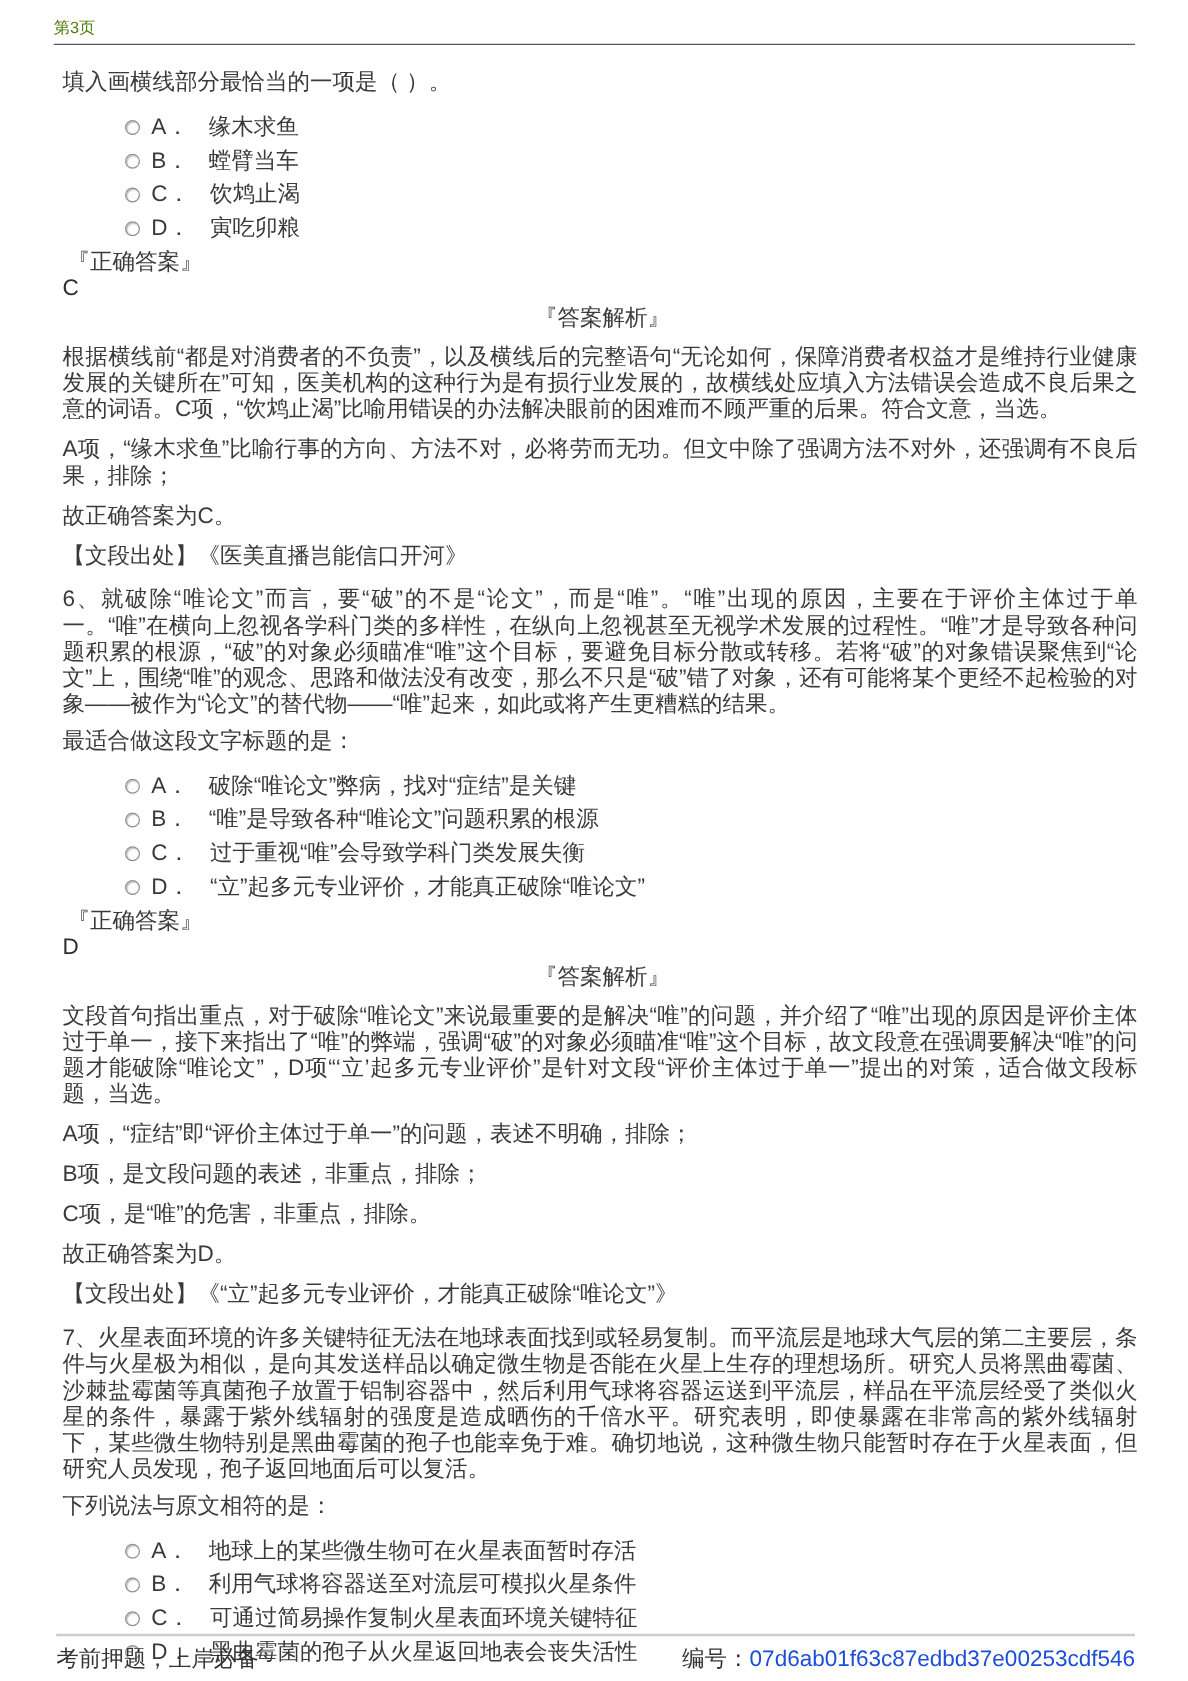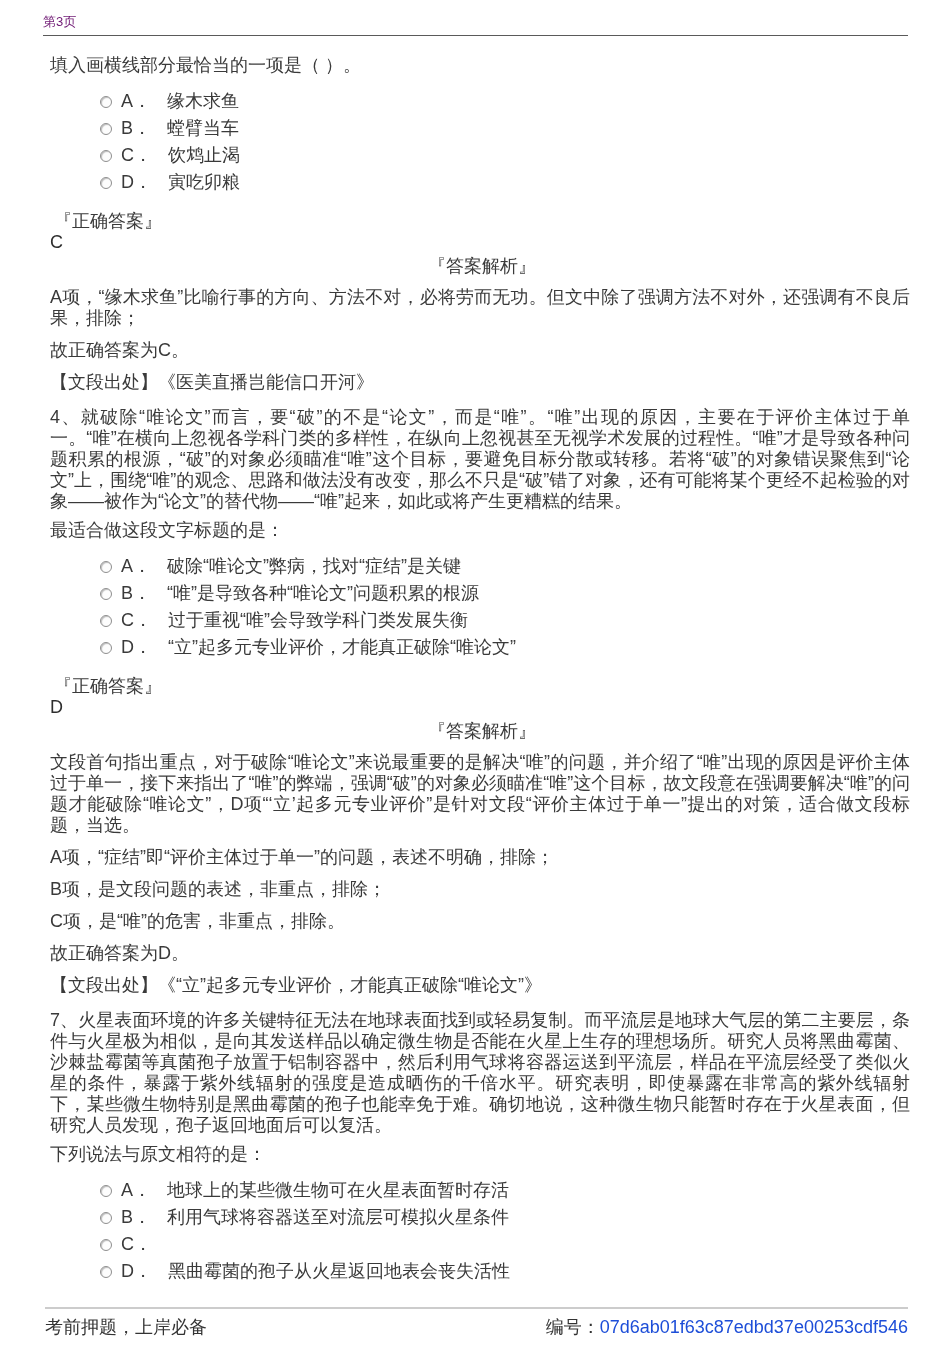--- a/index.html
+++ b/index.html
@@ -9,42 +9,42 @@
     background:#ffffff;
     color:#3a3a3a;
     font-family:"Liberation Sans","DejaVu Sans",sans-serif;
     overflow:hidden;
   }
   .header{
     position:absolute;left:43px;right:42px;top:13px;
     display:flex;justify-content:space-between;align-items:center;
     border-bottom:1px solid #5a5a5a;
     padding-bottom:4px;
-    font-size:13px;color:#701a75;
+    font-size:13px;color:#4d7c0f;
   }
   .content{
     position:absolute;left:50px;right:40px;top:46px;
     font-size:18px;line-height:21px;
   }
   .stem{margin:8px 0 0 0;}
   .first-stem{margin-top:9px;}
   .passage{margin:14px 0 0 0;text-align:justify;}
   .para{margin:11px 0 0 0;text-align:justify;}
   .options{margin:12px 0 0 50px;}
   .opt-row{display:flex;align-items:center;height:27px;cursor:default;}
   .radio{
     width:10px;height:10px;flex:0 0 10px;
     border:1.5px solid #8f8f8f;border-radius:50%;
     background:#fdfdfd;
     box-shadow:inset 1px 1px 1px rgba(0,0,0,0.25);
     margin-right:9px;
   }
   .opt-label{margin-right:16px;white-space:nowrap;}
   .opt-text{white-space:nowrap;text-align:right;}
-  .ans-label{margin-top:15px;line-height:20px;padding-left:4px;}
+  .ans-label{margin-top:3px;line-height:20px;padding-left:4px;}
   .ans-letter{margin-top:1px;line-height:20px;color:#2e2e2e;}
   .analysis-label{margin-top:4px;line-height:20px;padding-left:4px;text-align:center;}
   .footer{
     position:absolute;left:45px;right:42px;top:1307px;
     border-top:2px solid #cccccc;
     padding-top:6px;
     display:flex;justify-content:space-between;
     font-size:18px;color:#333;
   }
   .footer-right{white-space:nowrap;}
@@ -83,25 +83,26 @@
         <span class="radio"></span>
         <span class="opt-label">D．</span>
         <span class="opt-text">寅吃卯粮</span>
       </div>
     </div>
 
     <div class="ans-label">『正确答案』</div>
     <div class="ans-letter">C</div>
     <div class="analysis-label">『答案解析』</div>
 
+    <p class="para">根据横线前“都是对消费者的不负责”，以及横线后的完整语句“无论如何，保障消费者权益才是维持行业健康发展的关键所在”可知，医美机构的这种行为是有损行业发展的，故横线处应填入方法错误会造成不良后果之意的词语。C项，“饮鸩止渴”比喻用错误的办法解决眼前的困难而不顾严重的后果。符合文意，当选。</p>
     <p class="para">A项，“缘木求鱼”比喻行事的方向、方法不对，必将劳而无功。但文中除了强调方法不对外，还强调有不良后果，排除；</p>
     <p class="para">故正确答案为C。</p>
     <p class="para">【文段出处】《医美直播岂能信口开河》</p>
 
-    <p class="passage">4、就破除“唯论文”而言，要“破”的不是“论文”，而是“唯”。“唯”出现的原因，主要在于评价主体过于单一。“唯”在横向上忽视各学科门类的多样性，在纵向上忽视甚至无视学术发展的过程性。“唯”才是导致各种问题积累的根源，“破”的对象必须瞄准“唯”这个目标，要避免目标分散或转移。若将“破”的对象错误聚焦到“论文”上，围绕“唯”的观念、思路和做法没有改变，那么不只是“破”错了对象，还有可能将某个更经不起检验的对象——被作为“论文”的替代物——“唯”起来，如此或将产生更糟糕的结果。</p>
+    <p class="passage">6、就破除“唯论文”而言，要“破”的不是“论文”，而是“唯”。“唯”出现的原因，主要在于评价主体过于单一。“唯”在横向上忽视各学科门类的多样性，在纵向上忽视甚至无视学术发展的过程性。“唯”才是导致各种问题积累的根源，“破”的对象必须瞄准“唯”这个目标，要避免目标分散或转移。若将“破”的对象错误聚焦到“论文”上，围绕“唯”的观念、思路和做法没有改变，那么不只是“破”错了对象，还有可能将某个更经不起检验的对象——被作为“论文”的替代物——“唯”起来，如此或将产生更糟糕的结果。</p>
     <p class="stem">最适合做这段文字标题的是：</p>
 
     <div class="options">
       <div class="opt-row">
         <span class="radio"></span>
         <span class="opt-label">A．</span>
         <span class="opt-text">破除“唯论文”弊病，找对“症结”是关键</span>
       </div>
       <div class="opt-row">
         <span class="radio"></span>
@@ -141,20 +142,21 @@
         <span class="opt-text">地球上的某些微生物可在火星表面暂时存活</span>
       </div>
       <div class="opt-row">
         <span class="radio"></span>
         <span class="opt-label">B．</span>
         <span class="opt-text">利用气球将容器送至对流层可模拟火星条件</span>
       </div>
       <div class="opt-row">
         <span class="radio"></span>
         <span class="opt-label">C．</span>
+        <span class="opt-text">可通过简易操作复制火星表面环境关键特征</span>
       </div>
       <div class="opt-row">
         <span class="radio"></span>
         <span class="opt-label">D．</span>
         <span class="opt-text">黑曲霉菌的孢子从火星返回地表会丧失活性</span>
       </div>
     </div>
 
   </div>
 

